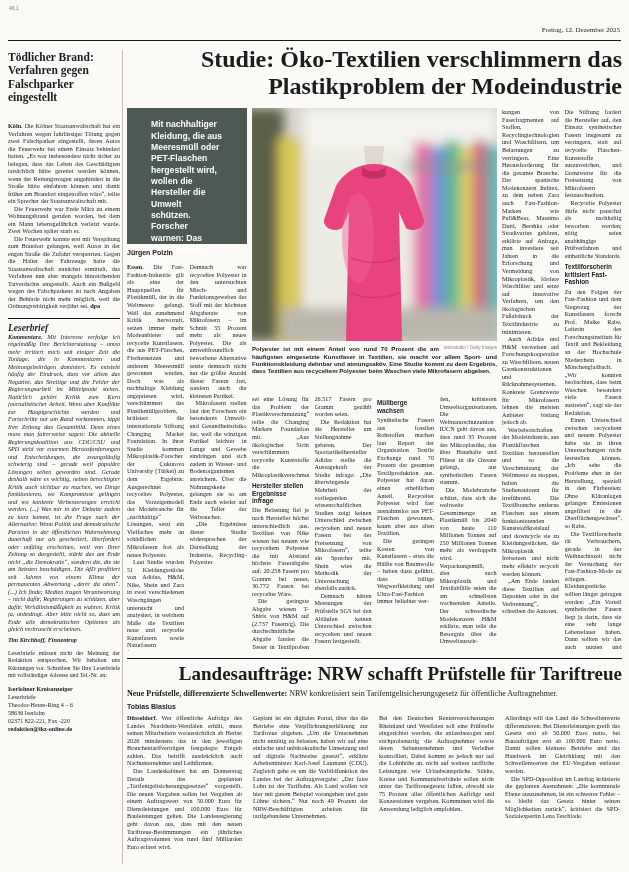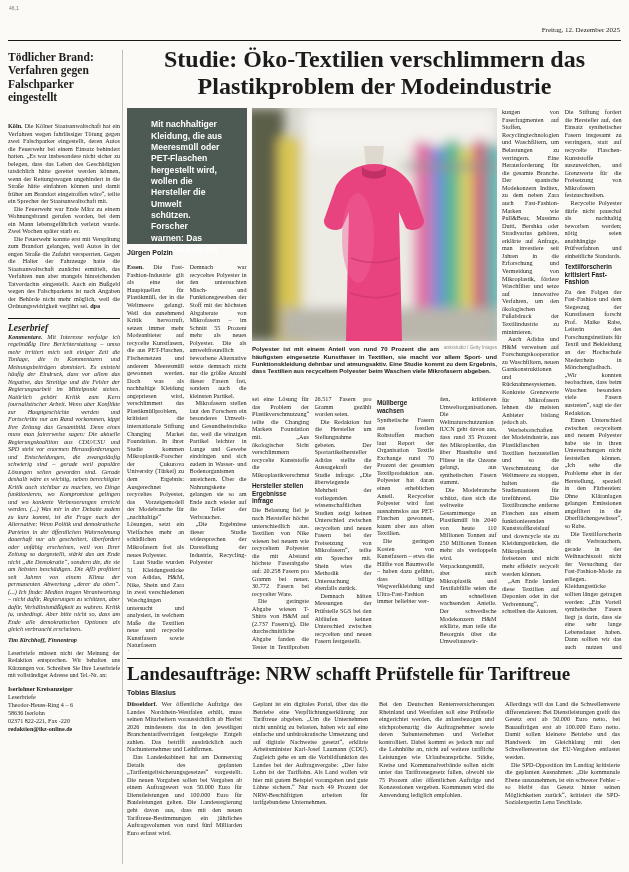--- a/index.html
+++ b/index.html
@@ -23,21 +23,21 @@
   .lb-head{font-style:italic;font-weight:bold;font-size:13px;line-height:1.05;margin:3px 0 5px;}
   .lb-body{font-style:italic;}
   .lb-sig{font-style:italic;font-weight:bold;font-size:6.2px;margin-top:3px;}
   .lb-note{font-size:5.9px;line-height:1.25;margin-top:7px;text-align:justify;}
   .addr{margin-top:6px;font-size:6.1px;line-height:1.32;}
   .addr div{white-space:nowrap;}
   .addr .b{font-weight:bold;}
 
   
   .main{position:absolute;left:127px;top:44px;width:495px;}
-  .a1-head{font-size:24px;line-height:1.13;font-weight:bold;text-align:center;margin:2px 0 8px;}
+  .a1-head{font-size:24px;line-height:1.13;font-weight:bold;text-align:right;margin:2px 0 8px;}
   .canvas{position:relative;height:543px;}
   .standfirst{position:absolute;left:0;top:0;width:120px;height:136px;background:#4d5a54;color:#fff;
               box-sizing:border-box;padding:11px 24px;font-family:"Liberation Sans",sans-serif;
               font-weight:bold;font-size:8.6px;line-height:1.32;}
   .byline{position:absolute;left:0;top:141px;font-family:"Liberation Sans",sans-serif;font-weight:bold;font-size:7px;}
   .ncol{position:absolute;width:57px;font-size:6.2px;line-height:1.22;text-align:justify;
         hyphens:auto;-webkit-hyphens:auto;overflow:hidden;}
   .ncol p{margin:0;}
   .ncol p + p{text-indent:6px;}
   .subhead{font-family:"Liberation Sans",sans-serif;font-weight:bold;font-size:6.4px;line-height:1.15;
@@ -50,21 +50,21 @@
   .c6{left:312.5px;top:287px;height:256px;}
   .c7{left:375px;top:0;height:543px;}
   .c8{left:437.5px;top:0;height:543px;}
   .photo{position:absolute;left:125px;top:0;width:245px;height:233px;overflow:hidden;background:#cfd3cf;margin:0;}
   .caption{position:absolute;left:125px;top:237px;width:245px;font-family:"Liberation Sans",sans-serif;
            font-weight:bold;font-size:6.1px;line-height:1.2;text-align:justify;}
   .credit{float:right;font-weight:normal;font-size:4.6px;color:#8a8a88;margin-left:5px;}
 
   
   .a2{border-top:1.2px solid #1a1a1a;margin-top:7px;padding-top:3px;}
-  .a2-head{font-size:19px;font-weight:bold;text-align:left;margin:2px 0 4px;line-height:1.1;}
+  .a2-head{font-size:19px;font-weight:bold;text-align:right;margin:2px 0 4px;line-height:1.1;}
   .a2-deck{font-size:8px;margin:0 0 5px;}
   .a2-deck .b{font-weight:bold;}
   .a2-byline{font-family:"Liberation Sans",sans-serif;font-weight:bold;font-size:7px;margin:0 0 4px;}
   .a2-cols{display:flex;gap:11px;}
   .a2-col{width:115px;font-size:6.2px;line-height:1.22;text-align:justify;hyphens:auto;-webkit-hyphens:auto;
           height:158px;overflow:hidden;}
   .a2-col p{margin:0;}
   .a2-col p + p{text-indent:6px;}
 </style>
 </head>
@@ -211,20 +211,24 @@
           <p>Zu den Folgen der Fast-Fashion und dem Siegeszug der Kunstfasern forscht Prof. Maike Rabe, Leiterin des Forschungsinstituts für Textil und Bekleidung an der Hochschule Niederrhein in Mönchengladbach. „Wir konnten beobachten, dass beim Waschen besonders viele Fasern austreten“, sagt sie der Redaktion.</p>
           <p>Einen Unterschied zwischen recyceltem und neuem Polyester habe sie in ihren Untersuchungen nicht feststellen können. „Ich sehe die Probleme eher in der Herstellung, speziell in den Färbereien: Ohne Kläranlagen gelangen Emissionen ungefiltert in die Oberflächengewässer“, so Rabe.</p>
           <p>Die Textilforscherin rät Verbrauchern, gerade in der Weihnachtszeit nicht der Versuchung der Fast-Fashion-Mode zu erliegen. Kleidungsstücke sollten länger getragen werden: „Ein Vorteil synthetischer Fasern liegt ja darin, dass sie eine sehr lange Lebensdauer haben. Dann sollten wir das auch nutzen und Textilien nicht nach kürzester Zeit wegwerfen.“</p>
         </div>
 
       </div>
     </article>
 
     <article class="a2">
       <h2 class="a2-head">Landesaufträge: NRW schafft Prüfstelle für Tariftreue</h2>
+      <p class="a2-deck">
+        <span class="b">Neue Prüfstelle, differenzierte Schwellenwerte:</span>
+        <span>NRW konkretisiert sein Tarifentgeltsicherungsgesetz für öffentliche Auftragnehmer.</span>
+      </p>
       <div class="a2-byline">Tobias Blasius</div>
       <div class="a2-cols">
         <div class="a2-col">
           <p><b>Düsseldorf.</b>
              <span>Wer öffentliche Aufträge des Landes Nordrhein-Westfalen erhält, muss seinen Mitarbeitern voraussichtlich ab Herbst 2026 mindestens das in den jeweiligen Branchentarifverträgen festgelegte Entgelt zahlen. Das betrifft ausdrücklich auch Nachunternehmer und Leihfirmen.</span></p>
           <p>Das Landeskabinett hat am Donnerstag Details des geplanten „Tarifentgeltsicherungsgesetzes“ vorgestellt. Die neuen Vorgaben sollen bei Vergaben ab einem Auftragswert von 50.000 Euro für Dienstleistungen und 100.000 Euro für Bauleistungen gelten. Die Landesregierung geht davon aus, dass mit den neuen Tariftreue-Bestimmungen ein jährliches Auftragsvolumen von rund fünf Milliarden Euro erfasst wird.</p>
         </div>
         <div class="a2-col">
           <p>Geplant ist ein digitales Portal, über das die Betriebe eine Verpflichtungserklärung zur Tariftreue abgeben. „Um die Unternehmen nicht unnötig zu belasten, haben wir auf eine einfache und unbürokratische Umsetzung und auf digitale Nachweise gesetzt“, erklärte Arbeitsminister Karl-Josef Laumann (CDU). Zugleich gehe es um die Vorbildfunktion des Landes bei der Auftragsvergabe: „Der faire Lohn ist der Tariflohn. Als Land wollen wir hier mit gutem Beispiel vorangehen und gute Löhne sichern.“ Nur noch 49 Prozent der NRW-Beschäftigten arbeiten für tarifgebundene Unternehmen.</p>
         </div>

